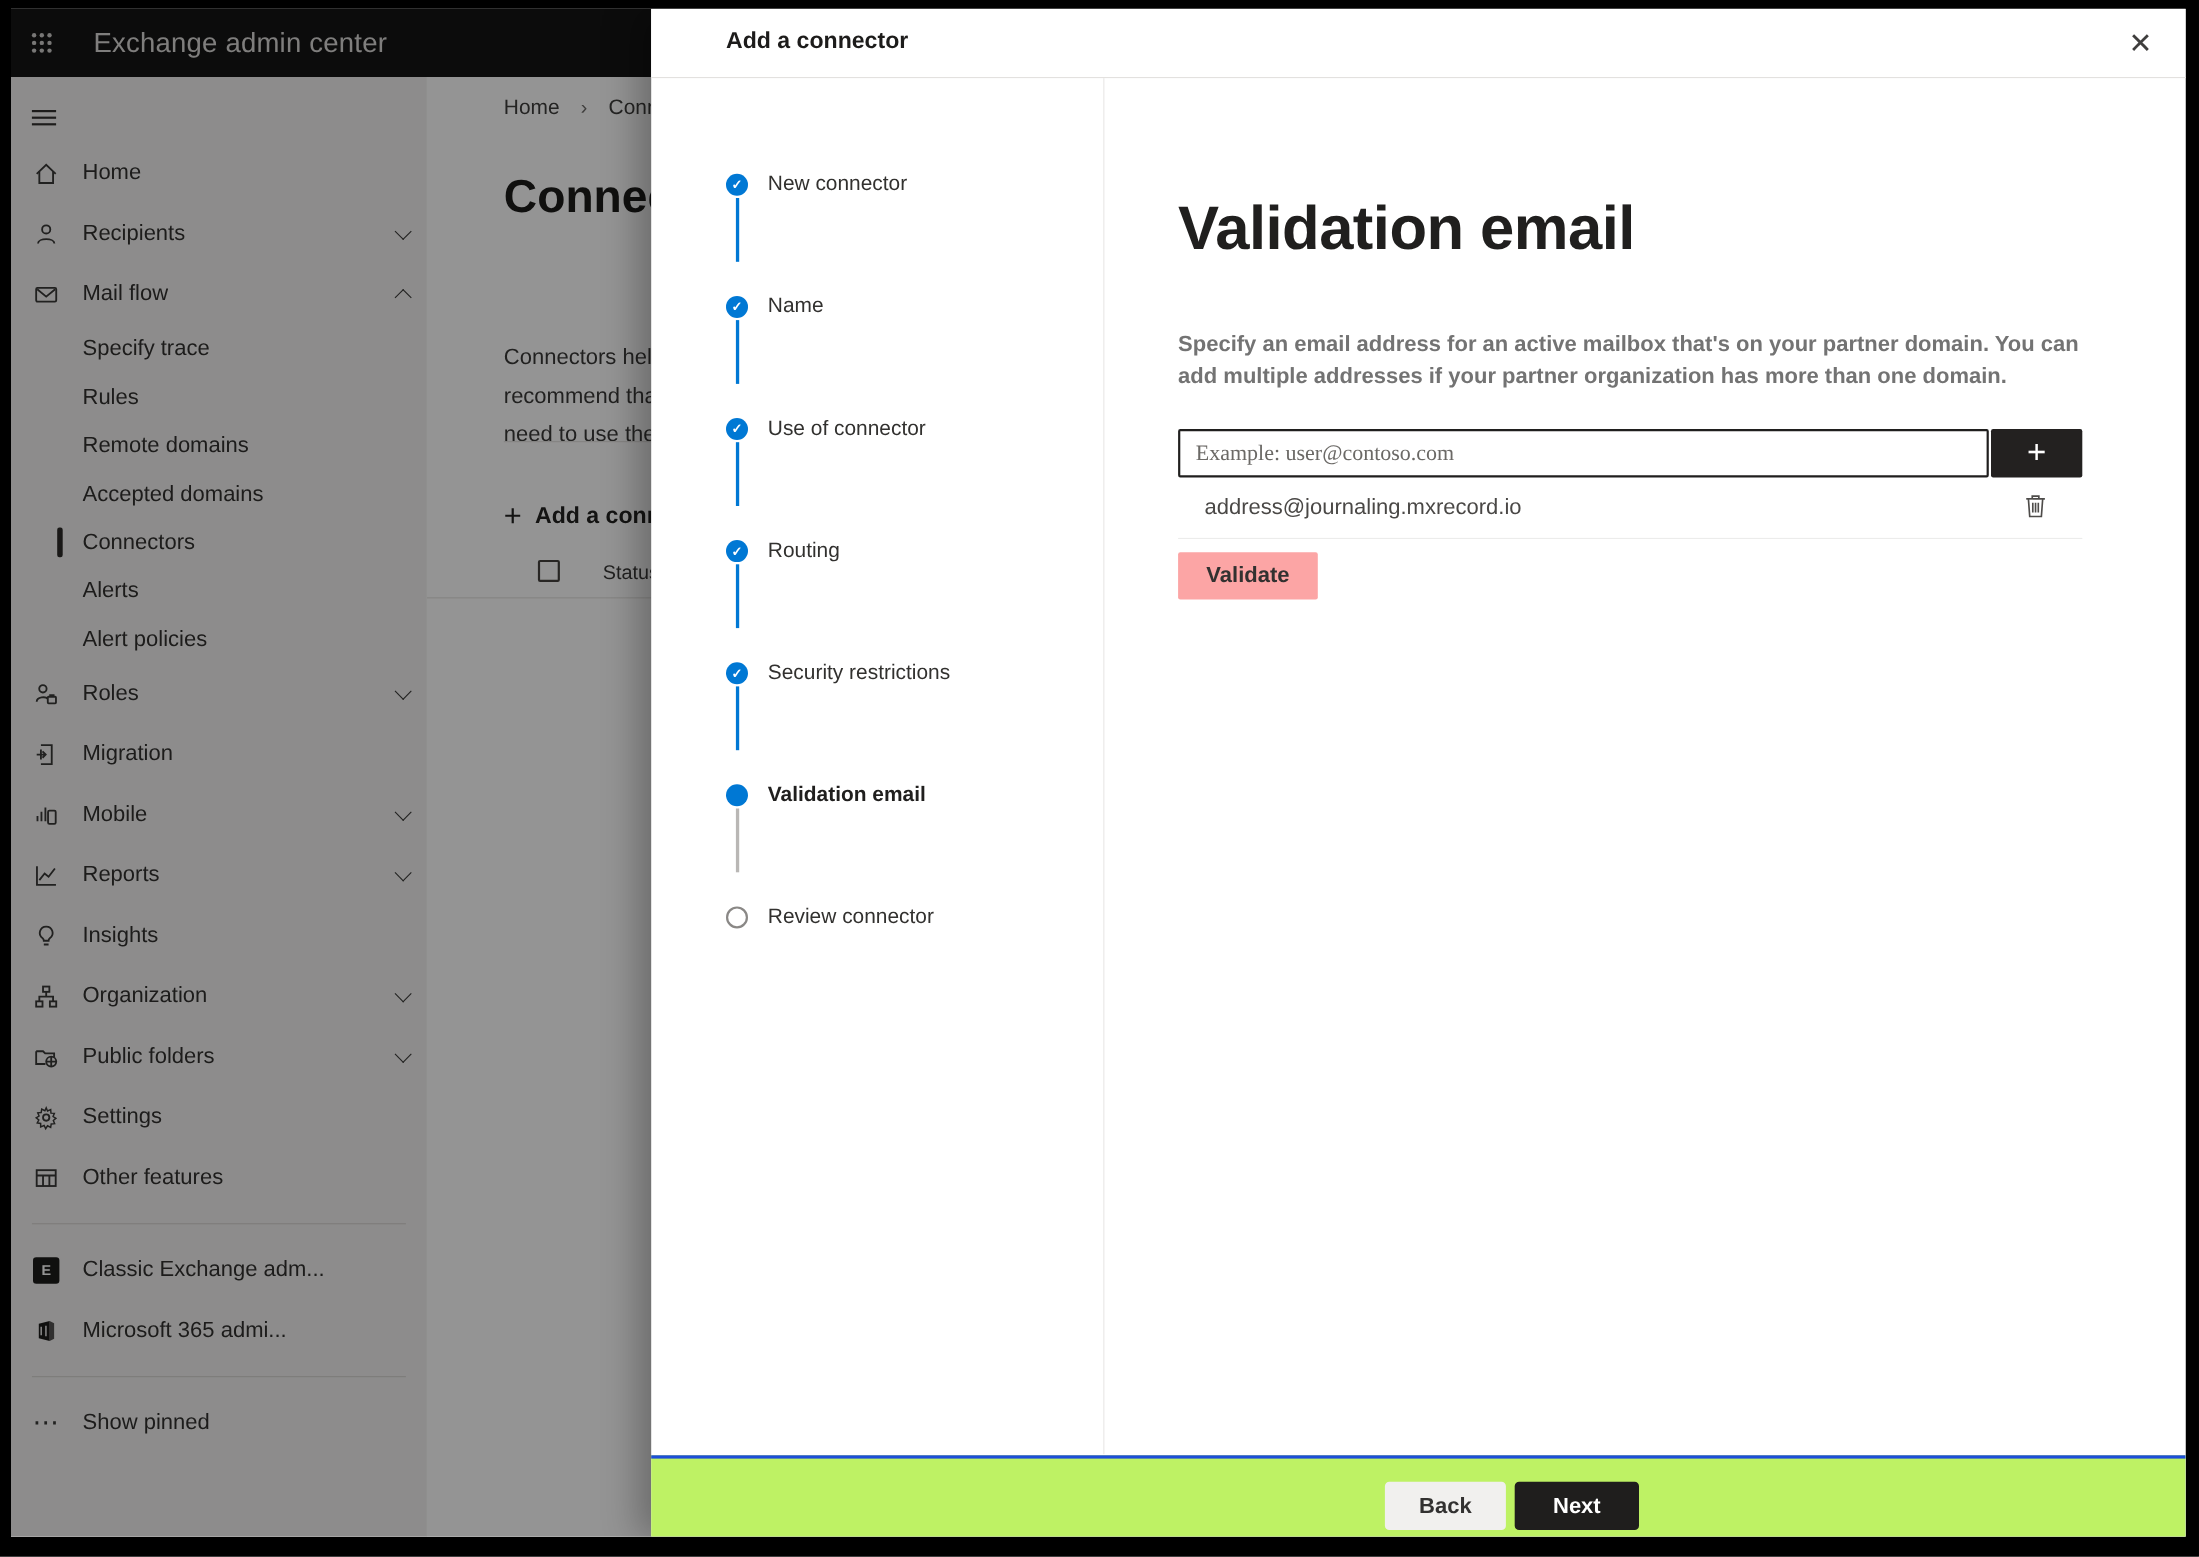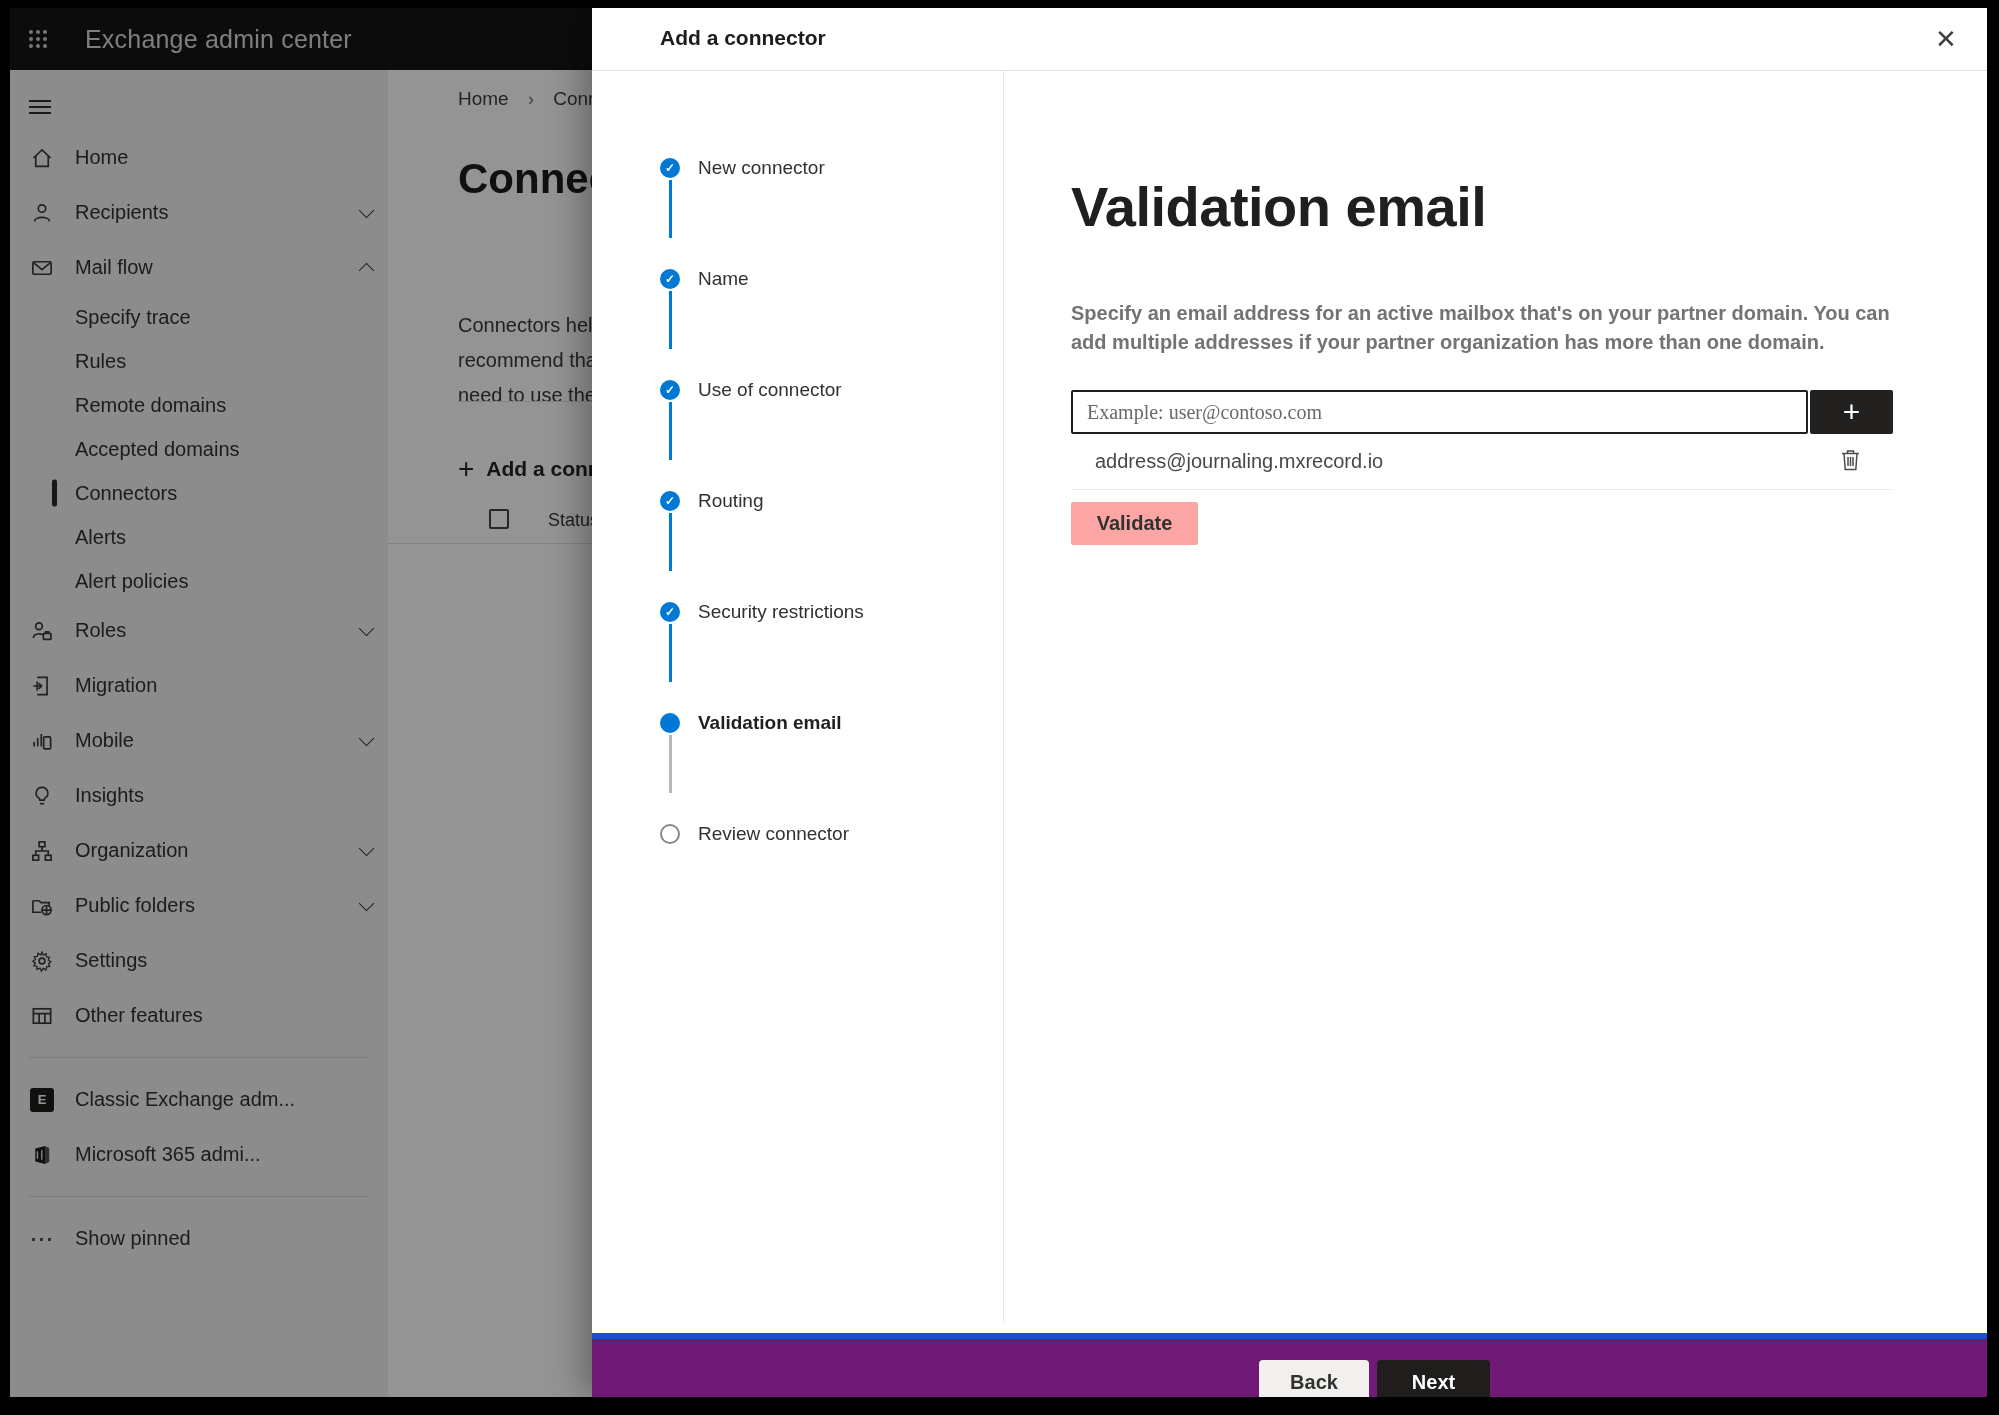--- a/index.html
+++ b/index.html
@@ -69,21 +69,21 @@
   .email-add-row { margin-top:33px; display:flex; width:822px; }
   .email-input { flex:1; height:44px; border:2px solid #201f1e; border-radius:2px; font-size:20px; color:#201f1e; padding:0 14px; font-family:Liberation Serif, serif; outline:none; }
   .email-input::placeholder { color:#6b6966; }
   .plus-btn { width:83px; height:44px; margin-left:2px; background:#232120; color:#fff; border:none; border-radius:2px; font-size:30px; font-weight:200; cursor:pointer; line-height:40px; }
   .email-row { width:822px; height:56px; display:flex; align-items:center; border-bottom:1px solid #ececeb; }
   .email-addr { flex:1; padding-left:24px; font-size:20px; color:#4a4846; }
   .trash-wrap { width:85px; display:flex; justify-content:center; }
   .trash-btn { border:none; background:transparent; cursor:pointer; padding:4px; }
   .validate-btn { margin-top:12px; width:127px; height:43px; background:#fca5a5; border:none; border-radius:2px; font-size:20px; font-weight:bold; color:#323130; font-family:"Liberation Sans", sans-serif; cursor:pointer; }
 
-  .dlg-footer { position:absolute; left:0; right:0; bottom:0; height:64px; border-top:6px solid #1d4ed8; background:#701a75; }
+  .dlg-footer { position:absolute; left:0; right:0; bottom:0; height:74px; border-top:3px solid #1d4ed8; background:#bef264; }
   .back-btn { position:absolute; left:667px; top:21px; width:110px; height:44px; background:#f1f0ee; border:none; border-radius:4px; font-size:20px; font-weight:bold; color:#323130; font-family:"Liberation Sans", sans-serif; cursor:pointer; }
   .next-btn { position:absolute; left:785px; top:21px; width:113px; height:44px; background:#1f1e1d; border:none; border-radius:4px; font-size:20px; font-weight:bold; color:#fff; font-family:"Liberation Sans", sans-serif; cursor:pointer; }
 </style>
 </head>
 <body>
 
 <div class="screen">
 
   <div class="topbar">
     <span class="waffle">
@@ -190,20 +190,30 @@
           <span class="lbl">Migration</span>
         </div>
         <div class="side-item">
           <span class="ic">
             <svg width="24" height="24" viewBox="0 0 20 20" fill="none" stroke="#3a3938" stroke-width="1.4">
               <path d="M3.4 14.6 V10.6 M6.4 14.6 V7.4 M9.4 14.6 V4.2"></path>
               <rect x="11.4" y="6.6" width="5.8" height="10" rx="1"></rect>
             </svg>
           </span>
           <span class="lbl">Mobile</span>
+        <span class="chev down"></span>
+        </div>
+        <div class="side-item">
+          <span class="ic">
+            <svg width="24" height="24" viewBox="0 0 20 20" fill="none" stroke="#3a3938" stroke-width="1.4">
+              <path d="M3 3 V17 H17.4"></path>
+              <path d="M4.8 13.4 L8.8 8.4 L11.8 10.9 L16.6 4.6"></path>
+            </svg>
+          </span>
+          <span class="lbl">Reports</span>
         <span class="chev down"></span>
         </div>
         <div class="side-item">
           <span class="ic">
             <svg width="24" height="24" viewBox="0 0 20 20" fill="none" stroke="#3a3938" stroke-width="1.4">
               <path d="M10 2.8 a4.8 4.8 0 0 1 2.7 8.8 c-.6.5-.9 1.1-.9 1.9 h-3.6 c0-.8-.3-1.4-.9-1.9 A4.8 4.8 0 0 1 10 2.8 Z"></path>
               <path d="M8.2 16.4 H11.8"></path>
             </svg>
           </span>
           <span class="lbl">Insights</span>

